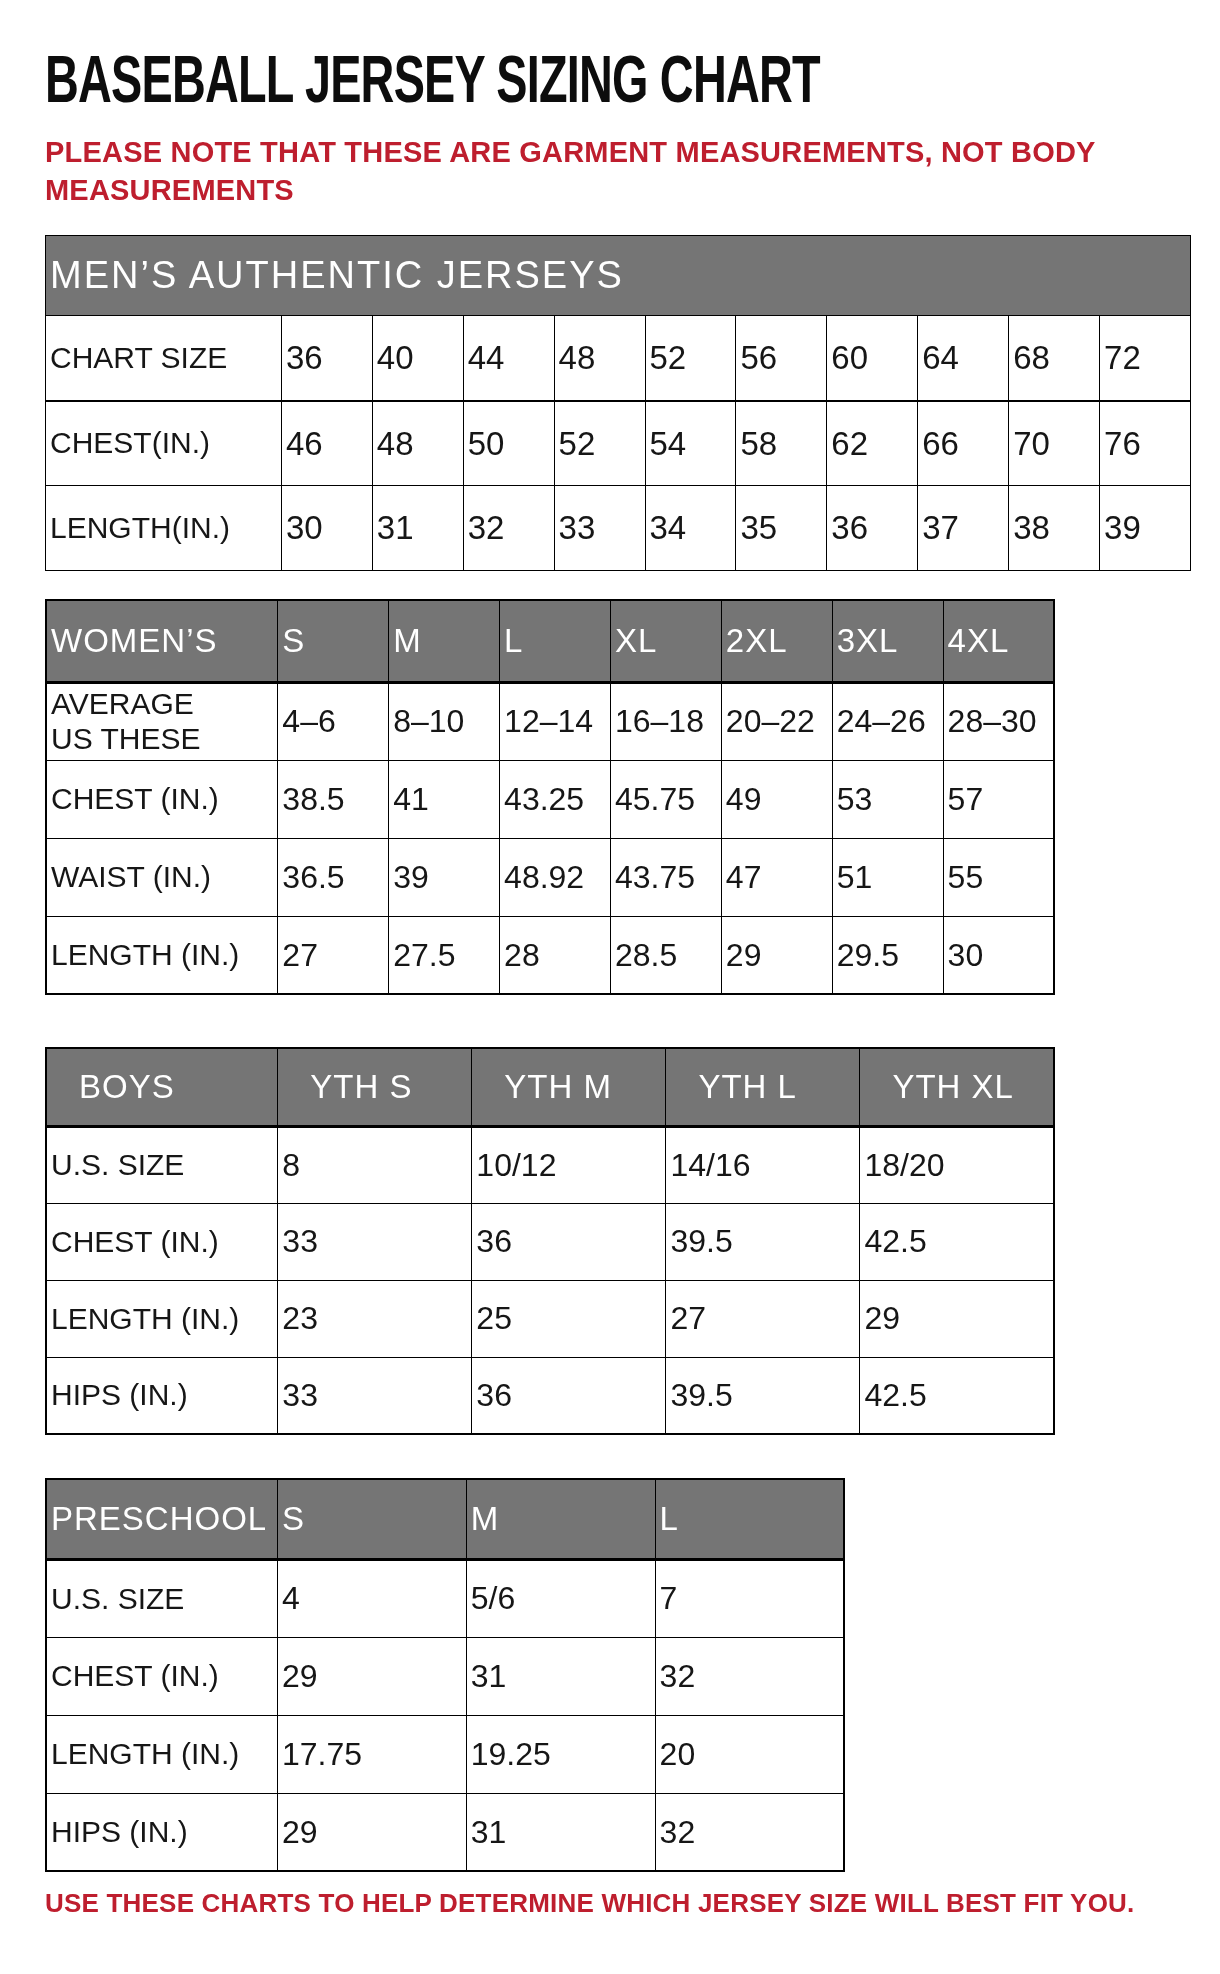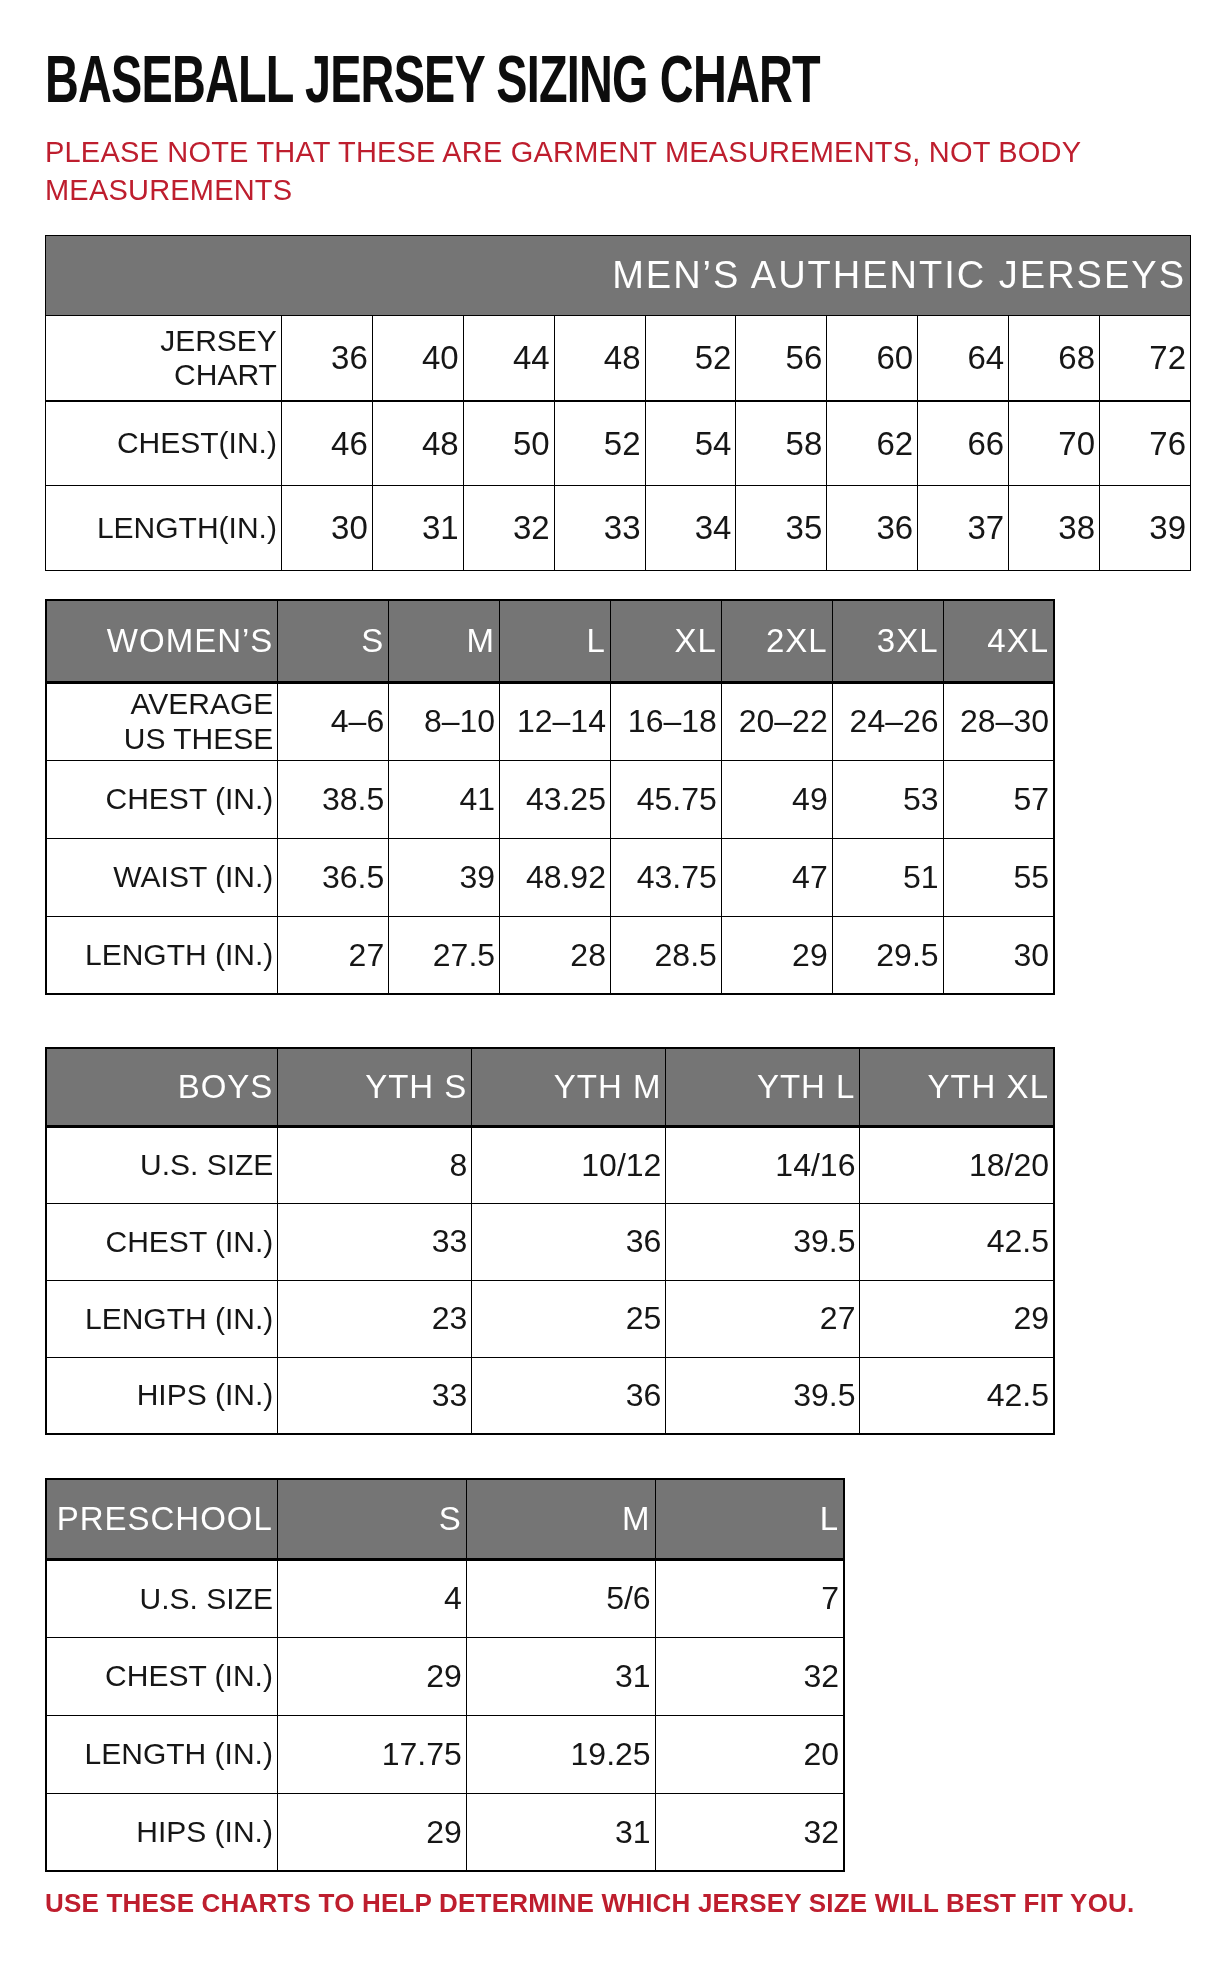--- a/index.html
+++ b/index.html
@@ -33,28 +33,28 @@
     color:#0d0d0d;
     transform:scale(0.78,1.1);
     transform-origin:0 50%;
     white-space:nowrap;
   }
   .note{
     margin:0 0 26px 0;
     width:1115px;
     color:var(--red);
     font-size:29px;
-    font-weight:normal;
+    font-weight:bold;
     letter-spacing:.2px;
     line-height:1.3;
   }
   table.size-table{
     border-collapse:collapse;
     table-layout:fixed;
-    text-align:right;
+    text-align:left;
     color:var(--ink);
   }
   .size-table th,.size-table td{
     border:1px solid var(--line);
     font-weight:normal;
     padding:0 4px;
     vertical-align:middle;
   }
   
   .mens{width:1146px;border:1px solid var(--line);margin:0 0 28px 0;}
@@ -116,21 +116,21 @@
     <col style="width:20.6%">
     <col span="10" style="width:7.94%">
   </colgroup>
   <thead>
     <tr>
       <th class="banner" colspan="11">MEN’S AUTHENTIC JERSEYS</th>
     </tr>
   </thead>
   <tbody>
       <tr>
-        <th class="row-label">JERSEY CHART</th>
+        <th class="row-label">CHART SIZE</th>
         <td>36</td>
         <td>40</td>
         <td>44</td>
         <td>48</td>
         <td>52</td>
         <td>56</td>
         <td>60</td>
         <td>64</td>
         <td>68</td>
         <td>72</td>

